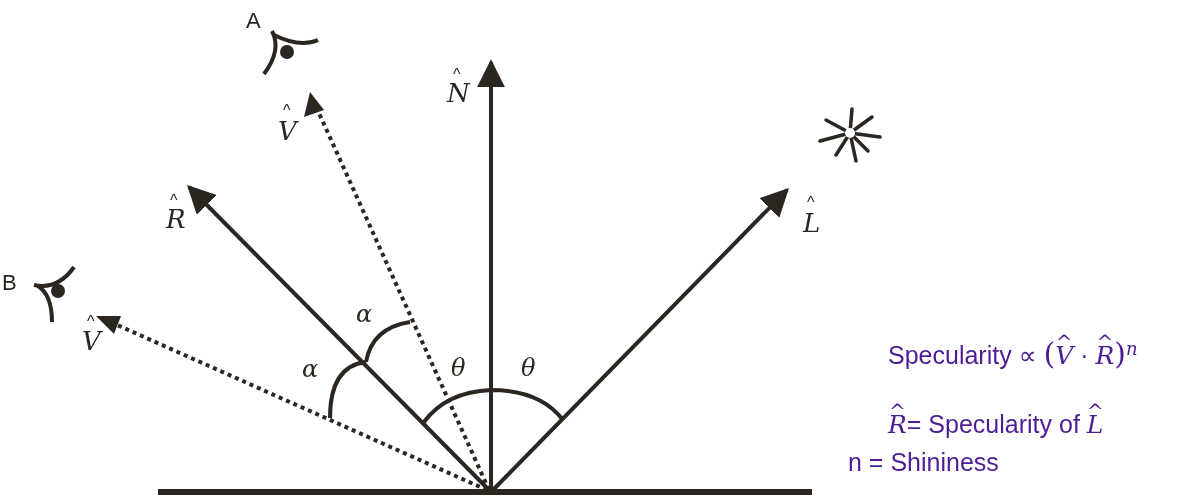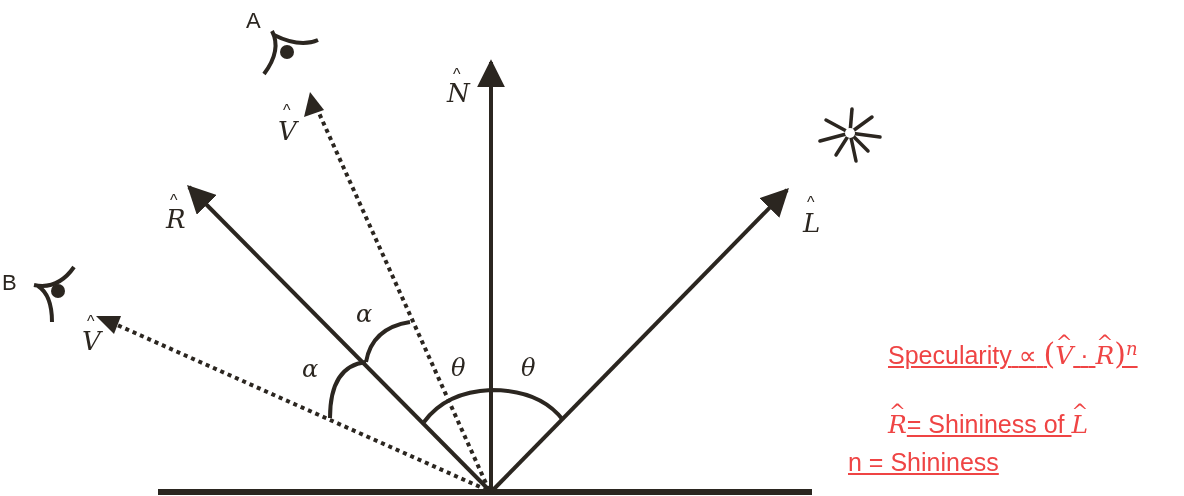--- a/index.html
+++ b/index.html
@@ -1,20 +1,20 @@
 <!DOCTYPE html>
 <html><head>
   <meta charset="utf-8">
   <style>
     html, body { margin: 0; padding: 0; background: #ffffff; }
     body { width: 1184px; height: 496px; position: relative; overflow: hidden; }
     #diagram { position: absolute; left: 0; top: 0; }
     .lbl { font-family: "DejaVu Serif", serif; font-style: italic; fill: #2b2620; }
     .sans { font-family: "Liberation Sans", sans-serif; fill: #2b2620; }
-    .note { position: absolute; font-family: "Liberation Sans", sans-serif; color: #ef4444; font-size: 25px; white-space: nowrap; text-decoration: underline; }
+    .note { position: absolute; font-family: "Liberation Sans", sans-serif; color: #4c1d95; font-size: 25px; white-space: nowrap; }
     .math { font-family: "DejaVu Serif", serif; font-style: italic; }
     .hat { position: relative; display: inline-block; }
     .hat::before { content: "^"; position: absolute; left: 50%; top: -0.55em; transform: translateX(-50%); font-style: normal; font-size: 0.8em; }
   </style>
 </head>
 <body>
 
 <svg id="diagram" width="1184" height="496" viewBox="0 0 1184 496">
   <defs>
     <marker id="arrow" viewBox="0 0 10 10" refX="9" refY="5" markerWidth="7" markerHeight="7" orient="auto-start-reverse">
@@ -97,16 +97,16 @@
 
 <div class="note" style="left:888px; top:336px;">
   <span>Specularity</span>
   <span>∝</span>
   <span class="math" style="font-size:30px; font-style:normal;">(</span><span class="math hat">V</span>
   <span>·</span>
   <span class="math hat">R</span><span class="math" style="font-size:30px; font-style:normal;">)</span><sup class="math" style="font-size:18px;">n</sup>
 </div>
 
 <div class="note" style="left:888px; top:410px;">
-  <span class="math hat">R</span><span>= Shininess of </span><span class="math hat">L</span>
+  <span class="math hat">R</span><span>= Specularity of </span><span class="math hat">L</span>
 </div>
 
 <div class="note" style="left:848px; top:448px;">n = Shininess</div>
 
 </body></html>

